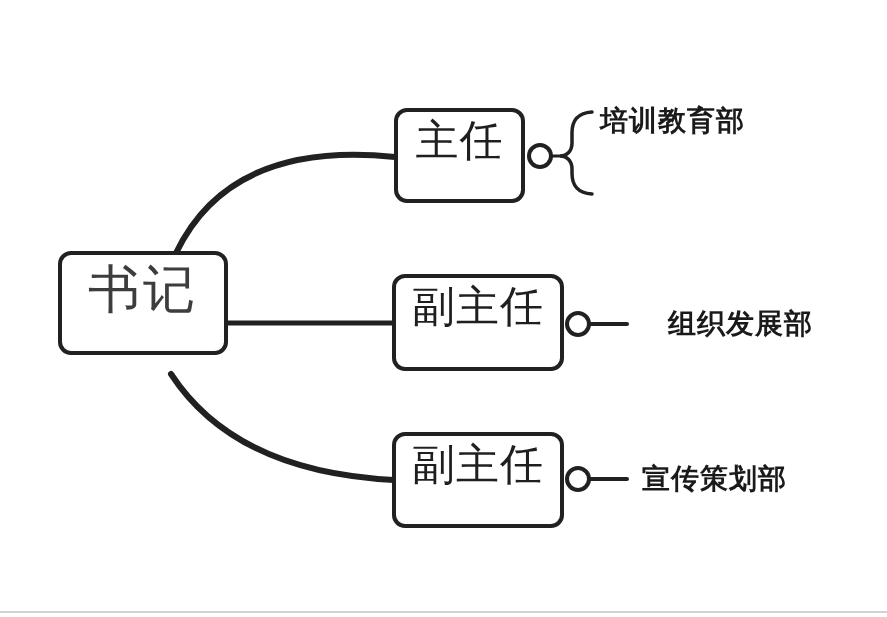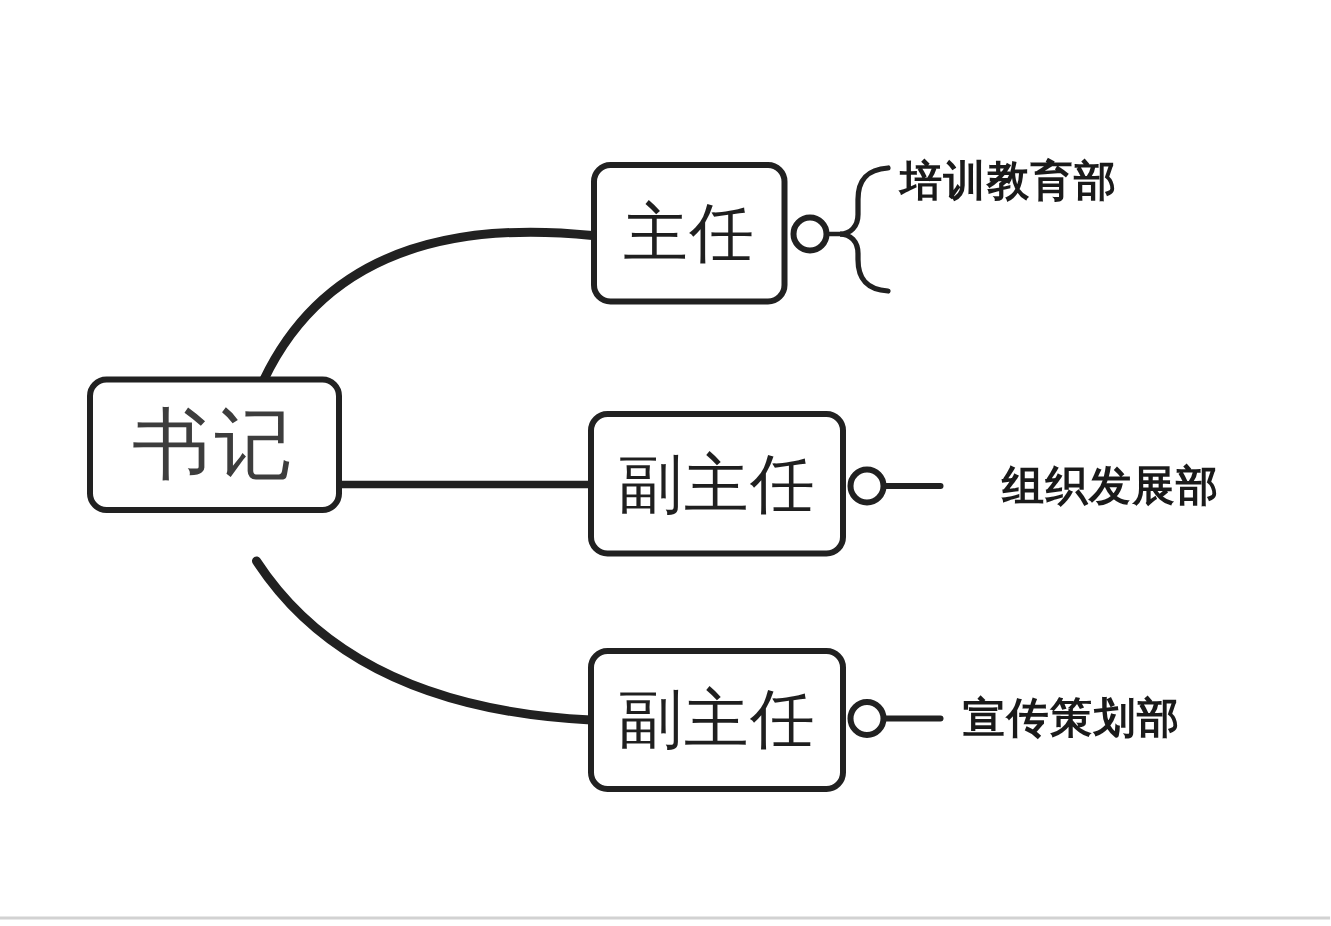--- a/index.html
+++ b/index.html
@@ -22,29 +22,28 @@
     width: 887px;
     height: 617px;
   }
   .node {
     position: absolute;
     box-sizing: border-box;
     background: #ffffff;
     border: 4px solid #212121;
     border-radius: 13px;
     display: flex;
-    align-items: center;
     justify-content: center;
     white-space: nowrap;
   }
   .node-root {
     left: 58px;
     top: 251px;
     width: 170px;
-    height: 91px;
+    height: 104px;
     font-size: 52px;
     font-weight: 400;
     color: #3d3d3d;
     letter-spacing: 3px;
   }
   .node-director {
     left: 394px;
     top: 108px;
     width: 131px;
     height: 95px;

